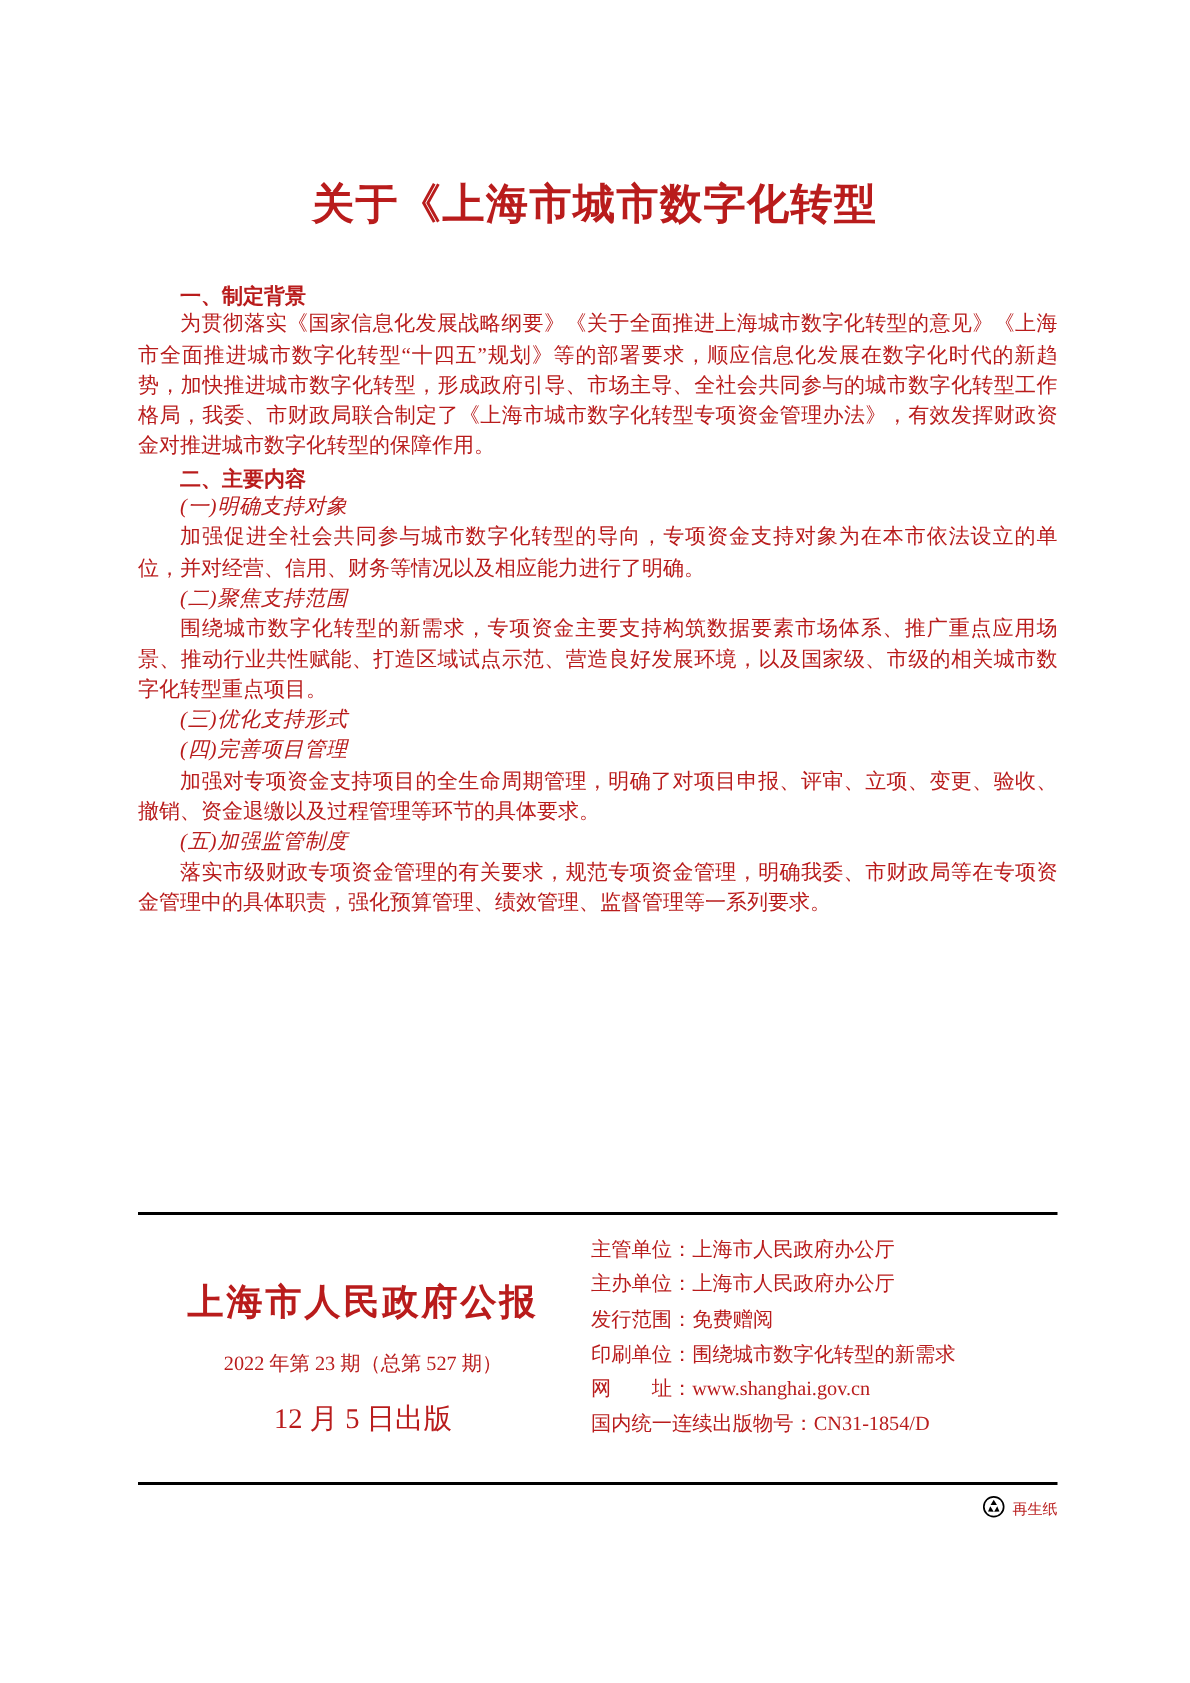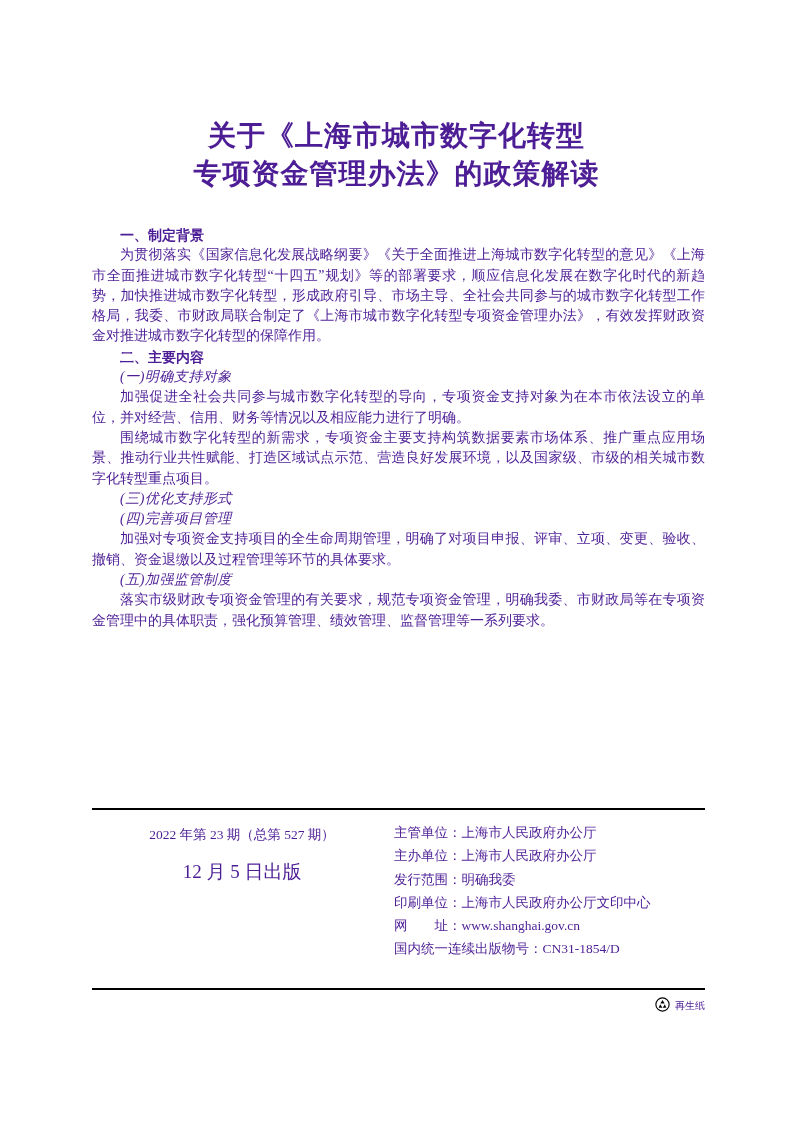--- a/index.html
+++ b/index.html
@@ -3,21 +3,21 @@
 <meta charset="utf-8">
 <style>
   * { box-sizing: border-box; }
   html, body { margin: 0; padding: 0; background: #ffffff; }
   .page {
     position: relative;
     width: 793px;
     height: 1071px;
     margin: 0 auto;
     background: #ffffff;
-    color: #4c1d95;
+    color: #b91c1c;
     overflow: hidden;
     font-family: "Liberation Serif", "DejaVu Serif", serif;
   }
   
   .doc-title {
     margin: 0;
     padding-top: 117px;
     text-align: center;
     font-family: "Liberation Sans", "DejaVu Sans", sans-serif;
     font-weight: bold;
@@ -104,55 +104,56 @@
   }
   .recycle-label { display: inline-block; }
 </style>
 </head>
 <body>
 
 <div class="page">
 
   <h1 class="doc-title">
     <span>关于《上海市城市数字化转型</span><br>
-    <span>专项资金管理办法》的政策解读</span>
   </h1>
 
   <div class="doc-body">
     <p class="para-section-heading">一、制定背景</p>
     <p class="para-body">为贯彻落实《国家信息化发展战略纲要》《关于全面推进上海城市数字化转型的意见》《上海市全面推进城市数字化转型“十四五”规划》等的部署要求，顺应信息化发展在数字化时代的新趋势，加快推进城市数字化转型，形成政府引导、市场主导、全社会共同参与的城市数字化转型工作格局，我委、市财政局联合制定了《上海市城市数字化转型专项资金管理办法》，有效发挥财政资金对推进城市数字化转型的保障作用。</p>
     <p class="para-section-heading">二、主要内容</p>
     <p class="para-sub-heading">(一)明确支持对象</p>
     <p class="para-body">加强促进全社会共同参与城市数字化转型的导向，专项资金支持对象为在本市依法设立的单位，并对经营、信用、财务等情况以及相应能力进行了明确。</p>
+    <p class="para-sub-heading">(二)聚焦支持范围</p>
     <p class="para-body">围绕城市数字化转型的新需求，专项资金主要支持构筑数据要素市场体系、推广重点应用场景、推动行业共性赋能、打造区域试点示范、营造良好发展环境，以及国家级、市级的相关城市数字化转型重点项目。</p>
     <p class="para-sub-heading">(三)优化支持形式</p>
     <p class="para-sub-heading">(四)完善项目管理</p>
     <p class="para-body">加强对专项资金支持项目的全生命周期管理，明确了对项目申报、评审、立项、变更、验收、撤销、资金退缴以及过程管理等环节的具体要求。</p>
     <p class="para-sub-heading">(五)加强监管制度</p>
     <p class="para-body">落实市级财政专项资金管理的有关要求，规范专项资金管理，明确我委、市财政局等在专项资金管理中的具体职责，强化预算管理、绩效管理、监督管理等一系列要求。</p>
   </div>
 
   <div class="colophon">
     <div class="colophon-columns">
       <div class="colophon-left">
+        <div class="gazette-title">上海市人民政府公报</div>
         <div class="gazette-issue">2022 年第 23 期（总第 527 期）</div>
         <div class="gazette-date">12 月 5 日出版</div>
       </div>
       <div class="colophon-right">
         <div class="detail-row">
           <span class="label">主管单位：</span><span class="value">上海市人民政府办公厅</span>
         </div>
         <div class="detail-row">
           <span class="label">主办单位：</span><span class="value">上海市人民政府办公厅</span>
         </div>
         <div class="detail-row">
-          <span class="label">发行范围：</span><span class="value">明确我委</span>
+          <span class="label">发行范围：</span><span class="value">免费赠阅</span>
         </div>
         <div class="detail-row">
-          <span class="label">印刷单位：</span><span class="value">上海市人民政府办公厅文印中心</span>
+          <span class="label">印刷单位：</span><span class="value">围绕城市数字化转型的新需求</span>
         </div>
         <div class="detail-row">
           <span class="label">网　　址：</span><span class="value">www.shanghai.gov.cn</span>
         </div>
         <div class="detail-row">
           <span class="label">国内统一连续出版物号：</span><span class="value">CN31-1854/D</span>
         </div>
       </div>
     </div>
     <div class="recycle-row">

